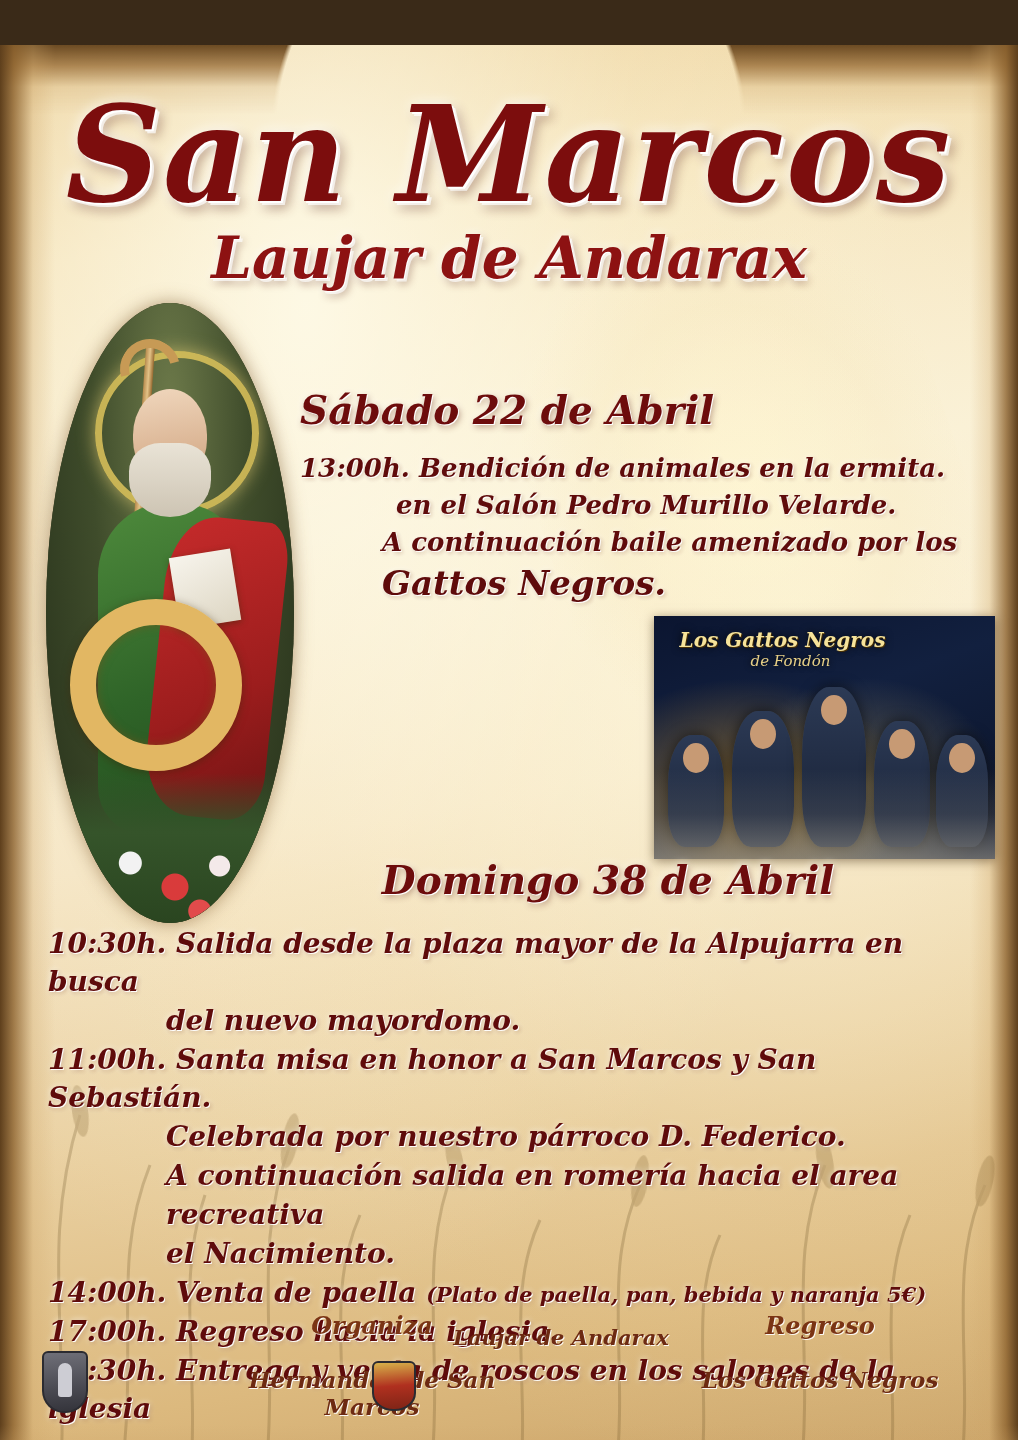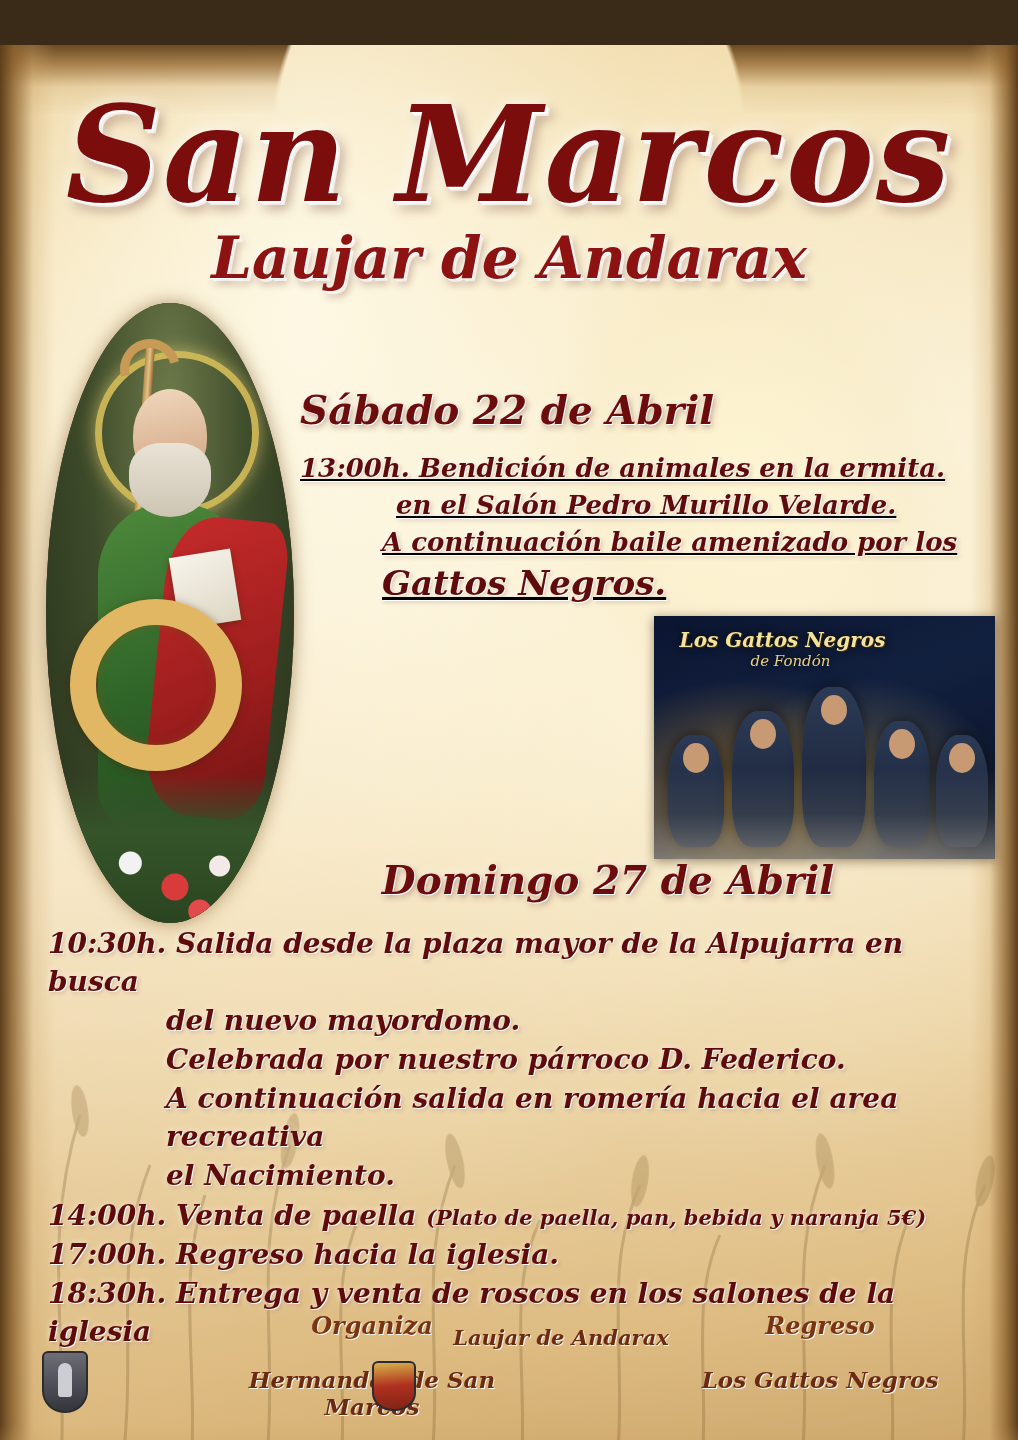--- a/index.html
+++ b/index.html
@@ -227,21 +227,20 @@
     font-size: 39px;
     text-align: left;
     margin: 0 0 18px 0;
   }
   #saturday-list {
     list-style: none;
     margin: 0;
     padding: 0;
     font-size: 26px;
     line-height: 1.34;
-    text-decoration: underline;
   }
   #saturday-list li { margin-bottom: 2px; }
   #saturday-list li.indent1 { padding-left: 96px; }
   #saturday-list li.indent2 { padding-left: 82px; }
   .band-name {
     font-size: 34px;
     padding-left: 82px;
   }
 
   
@@ -465,24 +464,25 @@
       </div>
     <div class="member m5">
         <div class="face"></div>
       </div>
     <div class="fog"></div>
     <div class="band-title">Los Gattos Negros</div>
     <div class="band-sub">de Fondón</div>
   </div>
 
   <div id="sunday-block">
-    <div class="day-heading" id="sunday-heading">Domingo 27 de Abril</div>
+    <div class="day-heading" id="sunday-heading">Domingo 38 de Abril</div>
     <ul id="sunday-list">
       <li class="prog-line">10:30h. Salida desde la plaza mayor de la Alpujarra en busca</li>
       <li class="prog-line indent1">del nuevo mayordomo.</li>
+      <li class="prog-line">11:00h. Santa misa en honor a San Marcos y San Sebastián.</li>
       <li class="prog-line indent1">Celebrada por nuestro párroco D. Federico.</li>
       <li class="prog-line indent1">A continuación salida en romería hacia el area recreativa</li>
       <li class="prog-line indent1">el Nacimiento.</li>
       <li class="prog-line">
         <span>14:00h. Venta de paella</span>
         <span class="paren-note">(Plato de paella, pan, bebida y naranja 5€)</span>
       </li>
       <li class="prog-line">17:00h. Regreso hacia la iglesia.</li>
       <li class="prog-line">18:30h. Entrega y venta de roscos en los salones de la iglesia</li>
     </ul>

